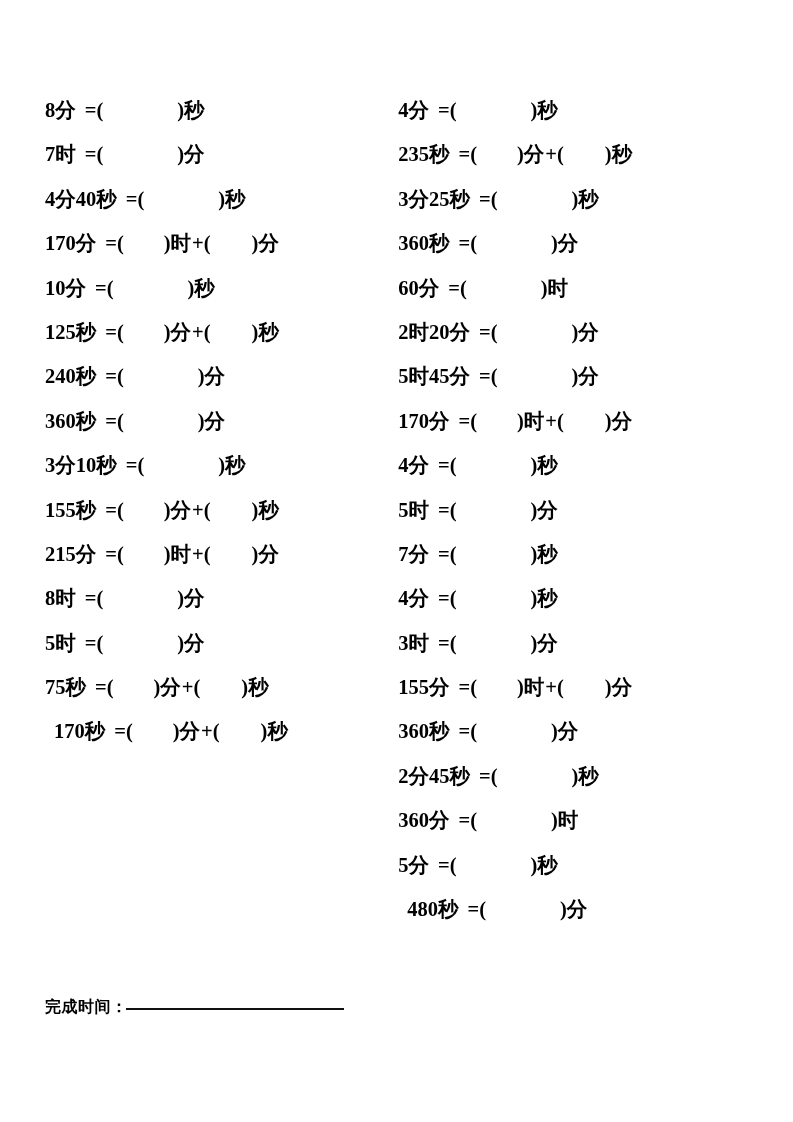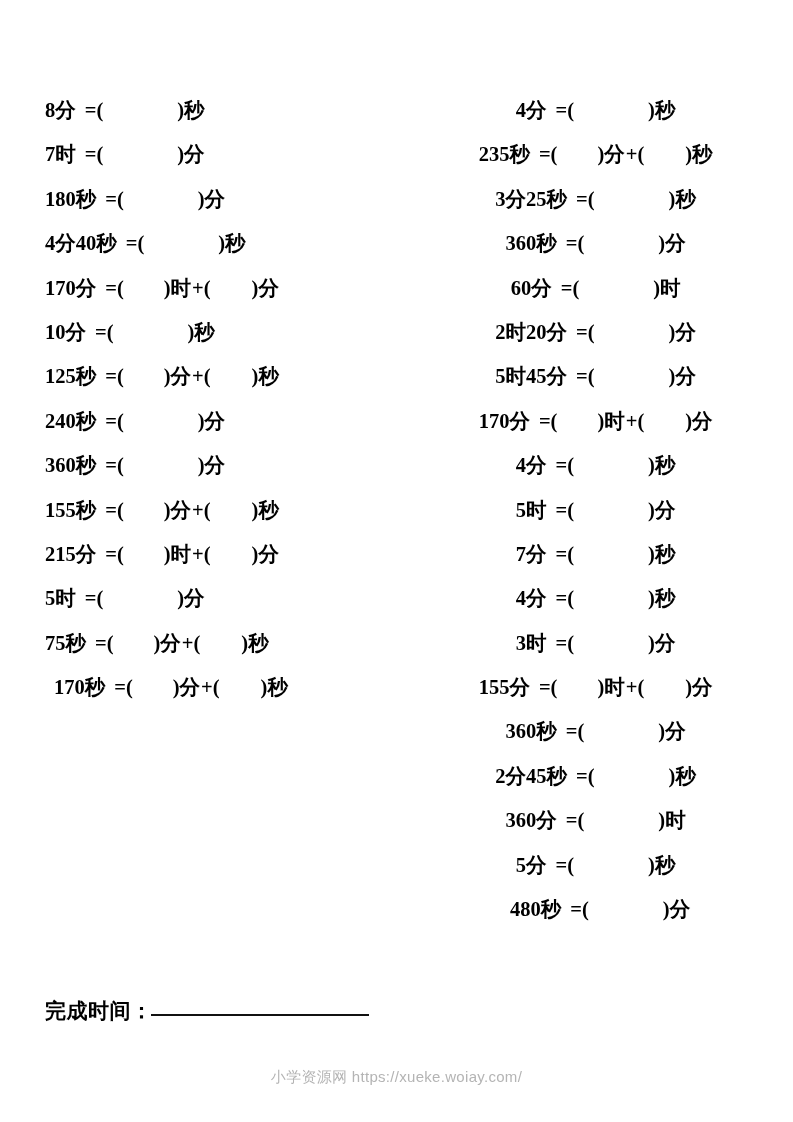--- a/index.html
+++ b/index.html
@@ -32,21 +32,21 @@
     display: flex;
     flex-direction: row;
     align-items: flex-start;
     gap: 15px;
   }
   .col {
     display: flex;
     flex-direction: column;
   }
   .col-left  { width: 375px; padding-left: 45px; box-sizing: border-box; }
-  .col-right { width: 418px; padding-left: 15px; box-sizing: border-box; text-align: center; }
+  .col-right { width: 418px; padding-left: 15px; box-sizing: border-box; }
 
   .problem {
     height: 44.4px;
     line-height: 44.4px;
     white-space: nowrap;
     font-size: 20.5px;
     font-weight: bold;
     letter-spacing: 0px;
   }
   
@@ -59,21 +59,21 @@
   .blank-wide { display: inline-block; width: 74px; }
   .blank-narrow { display: inline-block; width: 40px; }
   .unit { letter-spacing: 0px; }
   .plus { margin: 0 1px; }
 
   
   .footer {
     position: absolute;
     left: 45px;
     top: 997px;
-    font-size: 21px;
+    font-size: 16px;
     font-weight: bold;
     white-space: nowrap;
     font-family: Liberation Serif, serif;
   }
   .footer-label { letter-spacing: 0.5px; }
   .footer-rule {
     display: inline-block;
     width: 218px;
     border-bottom: 2.6px solid #111;
     vertical-align: 2px;
@@ -96,29 +96,30 @@
 </style>
 </head>
 <body>
 
 <div id="page">
 
   <div class="columns">
     <div class="col col-left">
         <div class="problem"><span class="q-term">8分</span><span class="eq">=(</span><span class="blank-wide"></span><span class="unit">)秒</span></div>
         <div class="problem"><span class="q-term">7时</span><span class="eq">=(</span><span class="blank-wide"></span><span class="unit">)分</span></div>
-        <div class="problem"><span class="q-term">180秒</span><span class="eq">=(</span><span class="blank-wide"></span><span class="unit">)分</span></div>
         <div class="problem"><span class="q-term">4分40秒</span><span class="eq">=(</span><span class="blank-wide"></span><span class="unit">)秒</span></div>
         <div class="problem"><span class="q-term">170分</span><span class="eq">=(</span><span class="blank-narrow"></span><span class="unit">)时</span><span class="plus">+(</span><span class="blank-narrow"></span><span class="unit">)分</span></div>
         <div class="problem"><span class="q-term">10分</span><span class="eq">=(</span><span class="blank-wide"></span><span class="unit">)秒</span></div>
         <div class="problem"><span class="q-term">125秒</span><span class="eq">=(</span><span class="blank-narrow"></span><span class="unit">)分</span><span class="plus">+(</span><span class="blank-narrow"></span><span class="unit">)秒</span></div>
         <div class="problem"><span class="q-term">240秒</span><span class="eq">=(</span><span class="blank-wide"></span><span class="unit">)分</span></div>
         <div class="problem"><span class="q-term">360秒</span><span class="eq">=(</span><span class="blank-wide"></span><span class="unit">)分</span></div>
+        <div class="problem"><span class="q-term">3分10秒</span><span class="eq">=(</span><span class="blank-wide"></span><span class="unit">)秒</span></div>
         <div class="problem"><span class="q-term">155秒</span><span class="eq">=(</span><span class="blank-narrow"></span><span class="unit">)分</span><span class="plus">+(</span><span class="blank-narrow"></span><span class="unit">)秒</span></div>
         <div class="problem"><span class="q-term">215分</span><span class="eq">=(</span><span class="blank-narrow"></span><span class="unit">)时</span><span class="plus">+(</span><span class="blank-narrow"></span><span class="unit">)分</span></div>
+        <div class="problem"><span class="q-term">8时</span><span class="eq">=(</span><span class="blank-wide"></span><span class="unit">)分</span></div>
         <div class="problem"><span class="q-term">5时</span><span class="eq">=(</span><span class="blank-wide"></span><span class="unit">)分</span></div>
         <div class="problem"><span class="q-term">75秒</span><span class="eq">=(</span><span class="blank-narrow"></span><span class="unit">)分</span><span class="plus">+(</span><span class="blank-narrow"></span><span class="unit">)秒</span></div>
         <div class="problem indent"><span class="q-term">170秒</span><span class="eq">=(</span><span class="blank-narrow"></span><span class="unit">)分</span><span class="plus">+(</span><span class="blank-narrow"></span><span class="unit">)秒</span></div>
       </div>
     <div class="col col-right">
         <div class="problem"><span class="q-term">4分</span><span class="eq">=(</span><span class="blank-wide"></span><span class="unit">)秒</span></div>
         <div class="problem"><span class="q-term">235秒</span><span class="eq">=(</span><span class="blank-narrow"></span><span class="unit">)分</span><span class="plus">+(</span><span class="blank-narrow"></span><span class="unit">)秒</span></div>
         <div class="problem"><span class="q-term">3分25秒</span><span class="eq">=(</span><span class="blank-wide"></span><span class="unit">)秒</span></div>
         <div class="problem"><span class="q-term">360秒</span><span class="eq">=(</span><span class="blank-wide"></span><span class="unit">)分</span></div>
         <div class="problem"><span class="q-term">60分</span><span class="eq">=(</span><span class="blank-wide"></span><span class="unit">)时</span></div>
@@ -136,15 +137,14 @@
         <div class="problem"><span class="q-term">360分</span><span class="eq">=(</span><span class="blank-wide"></span><span class="unit">)时</span></div>
         <div class="problem"><span class="q-term">5分</span><span class="eq">=(</span><span class="blank-wide"></span><span class="unit">)秒</span></div>
         <div class="problem indent"><span class="q-term">480秒</span><span class="eq">=(</span><span class="blank-wide"></span><span class="unit">)分</span></div>
       </div>
   </div>
 
   <div class="footer">
     <span class="footer-label">完成时间：</span><span class="footer-rule"></span>
   </div>
 
-  <div class="watermark">小学资源网 https://xueke.woiay.com/</div>
 
 </div>
 
 </body></html>

